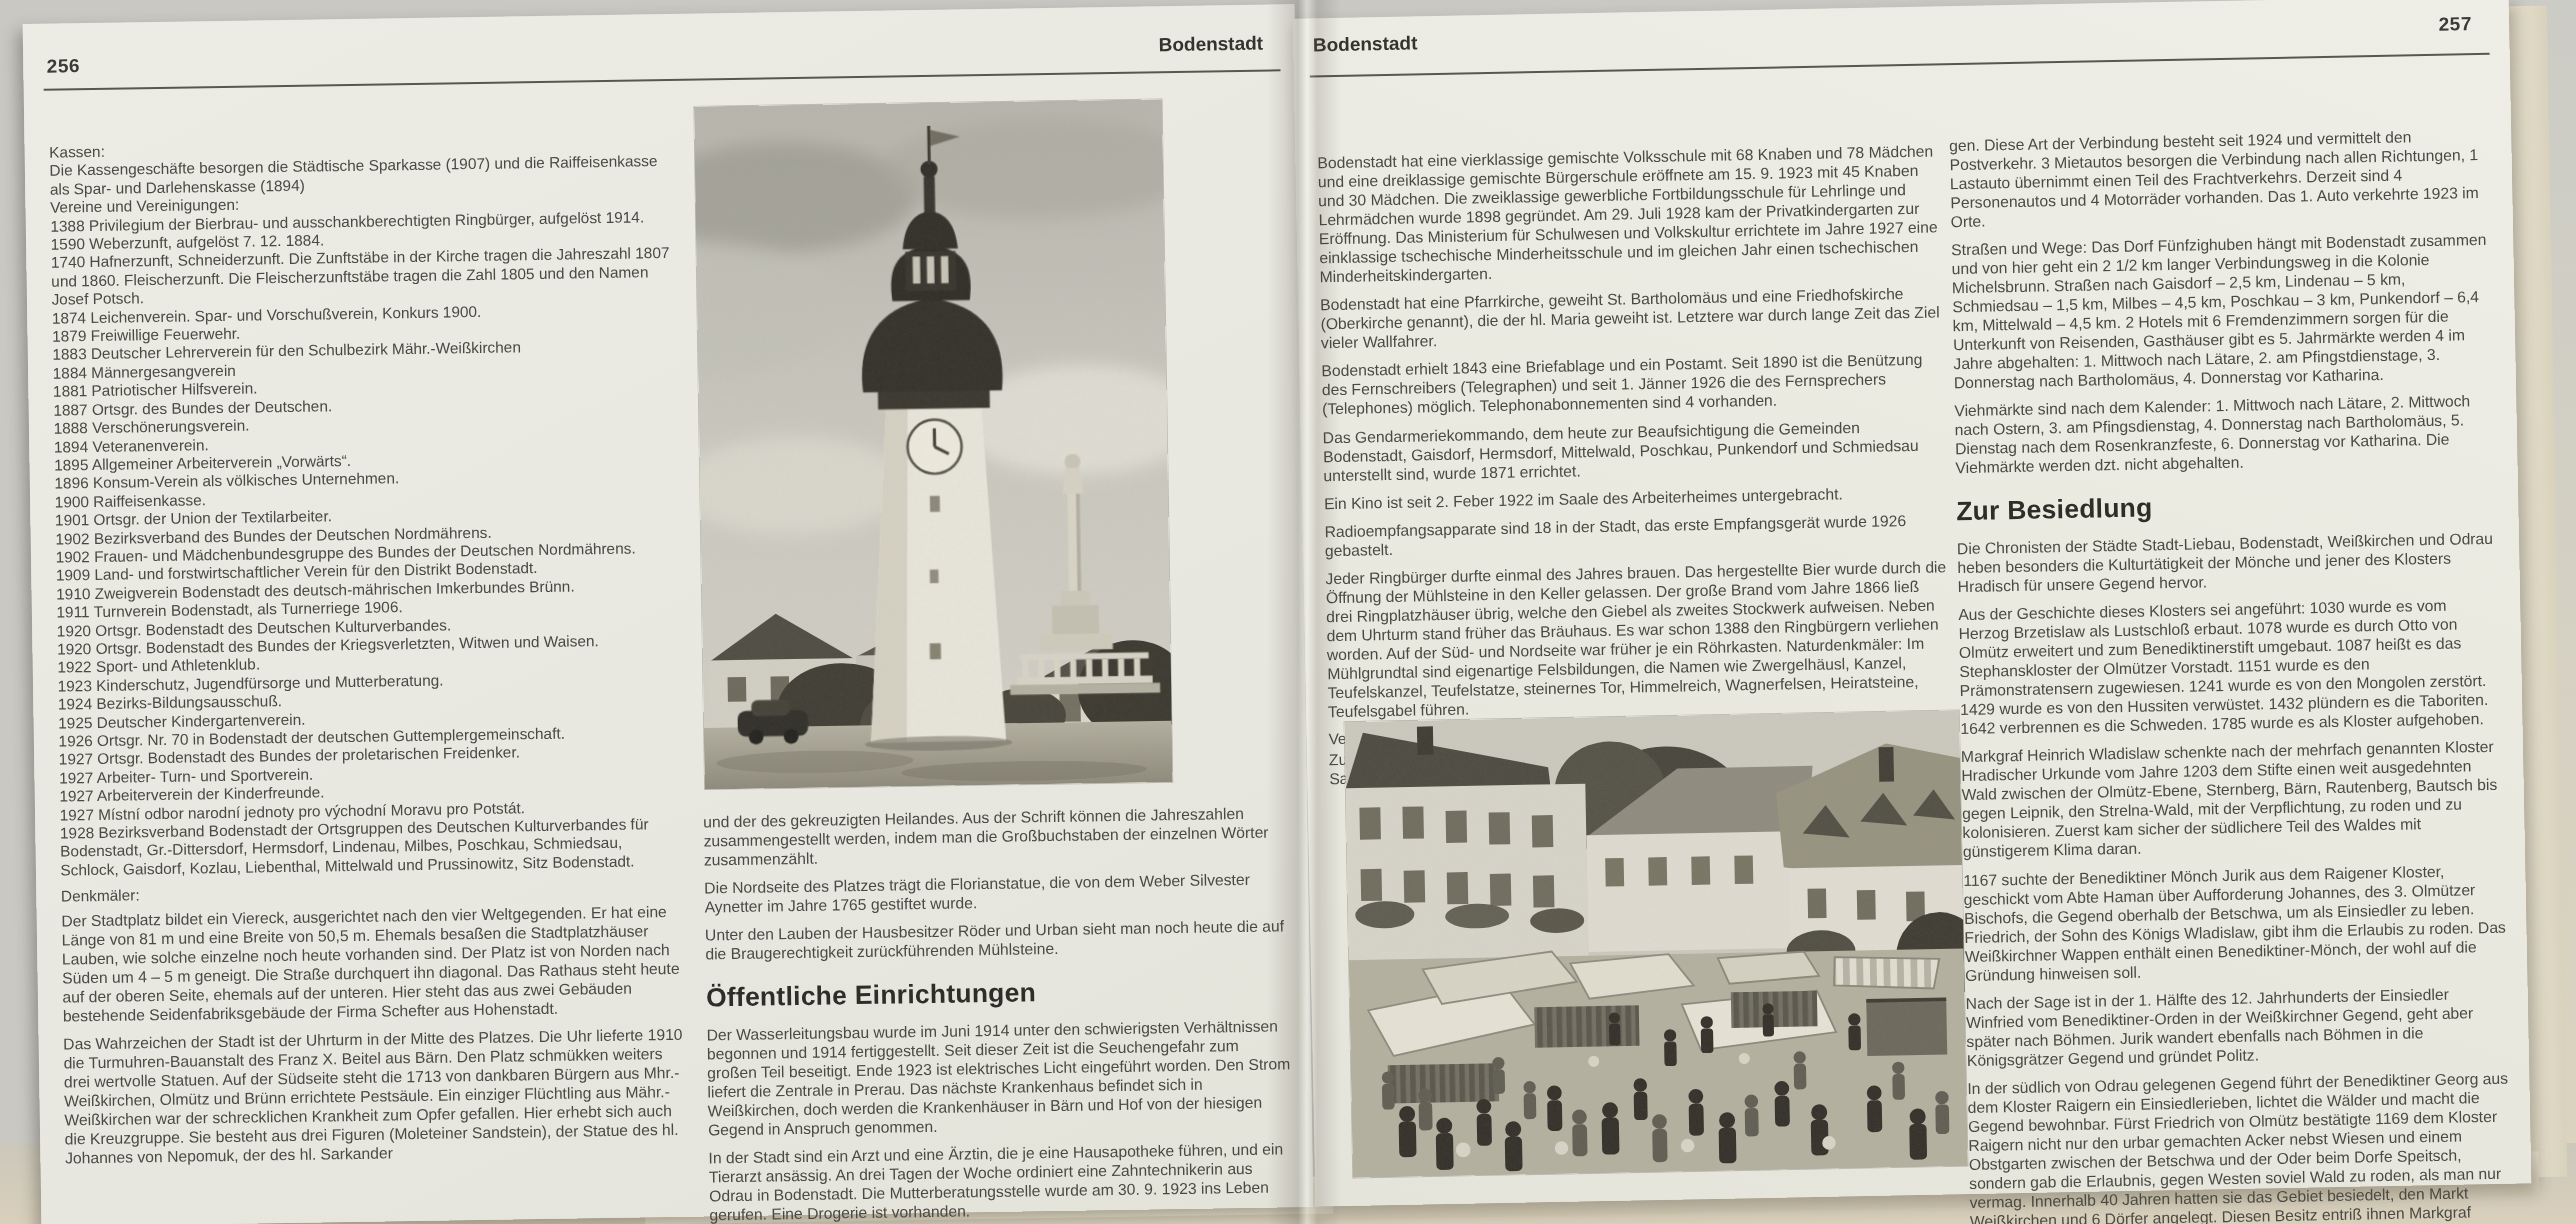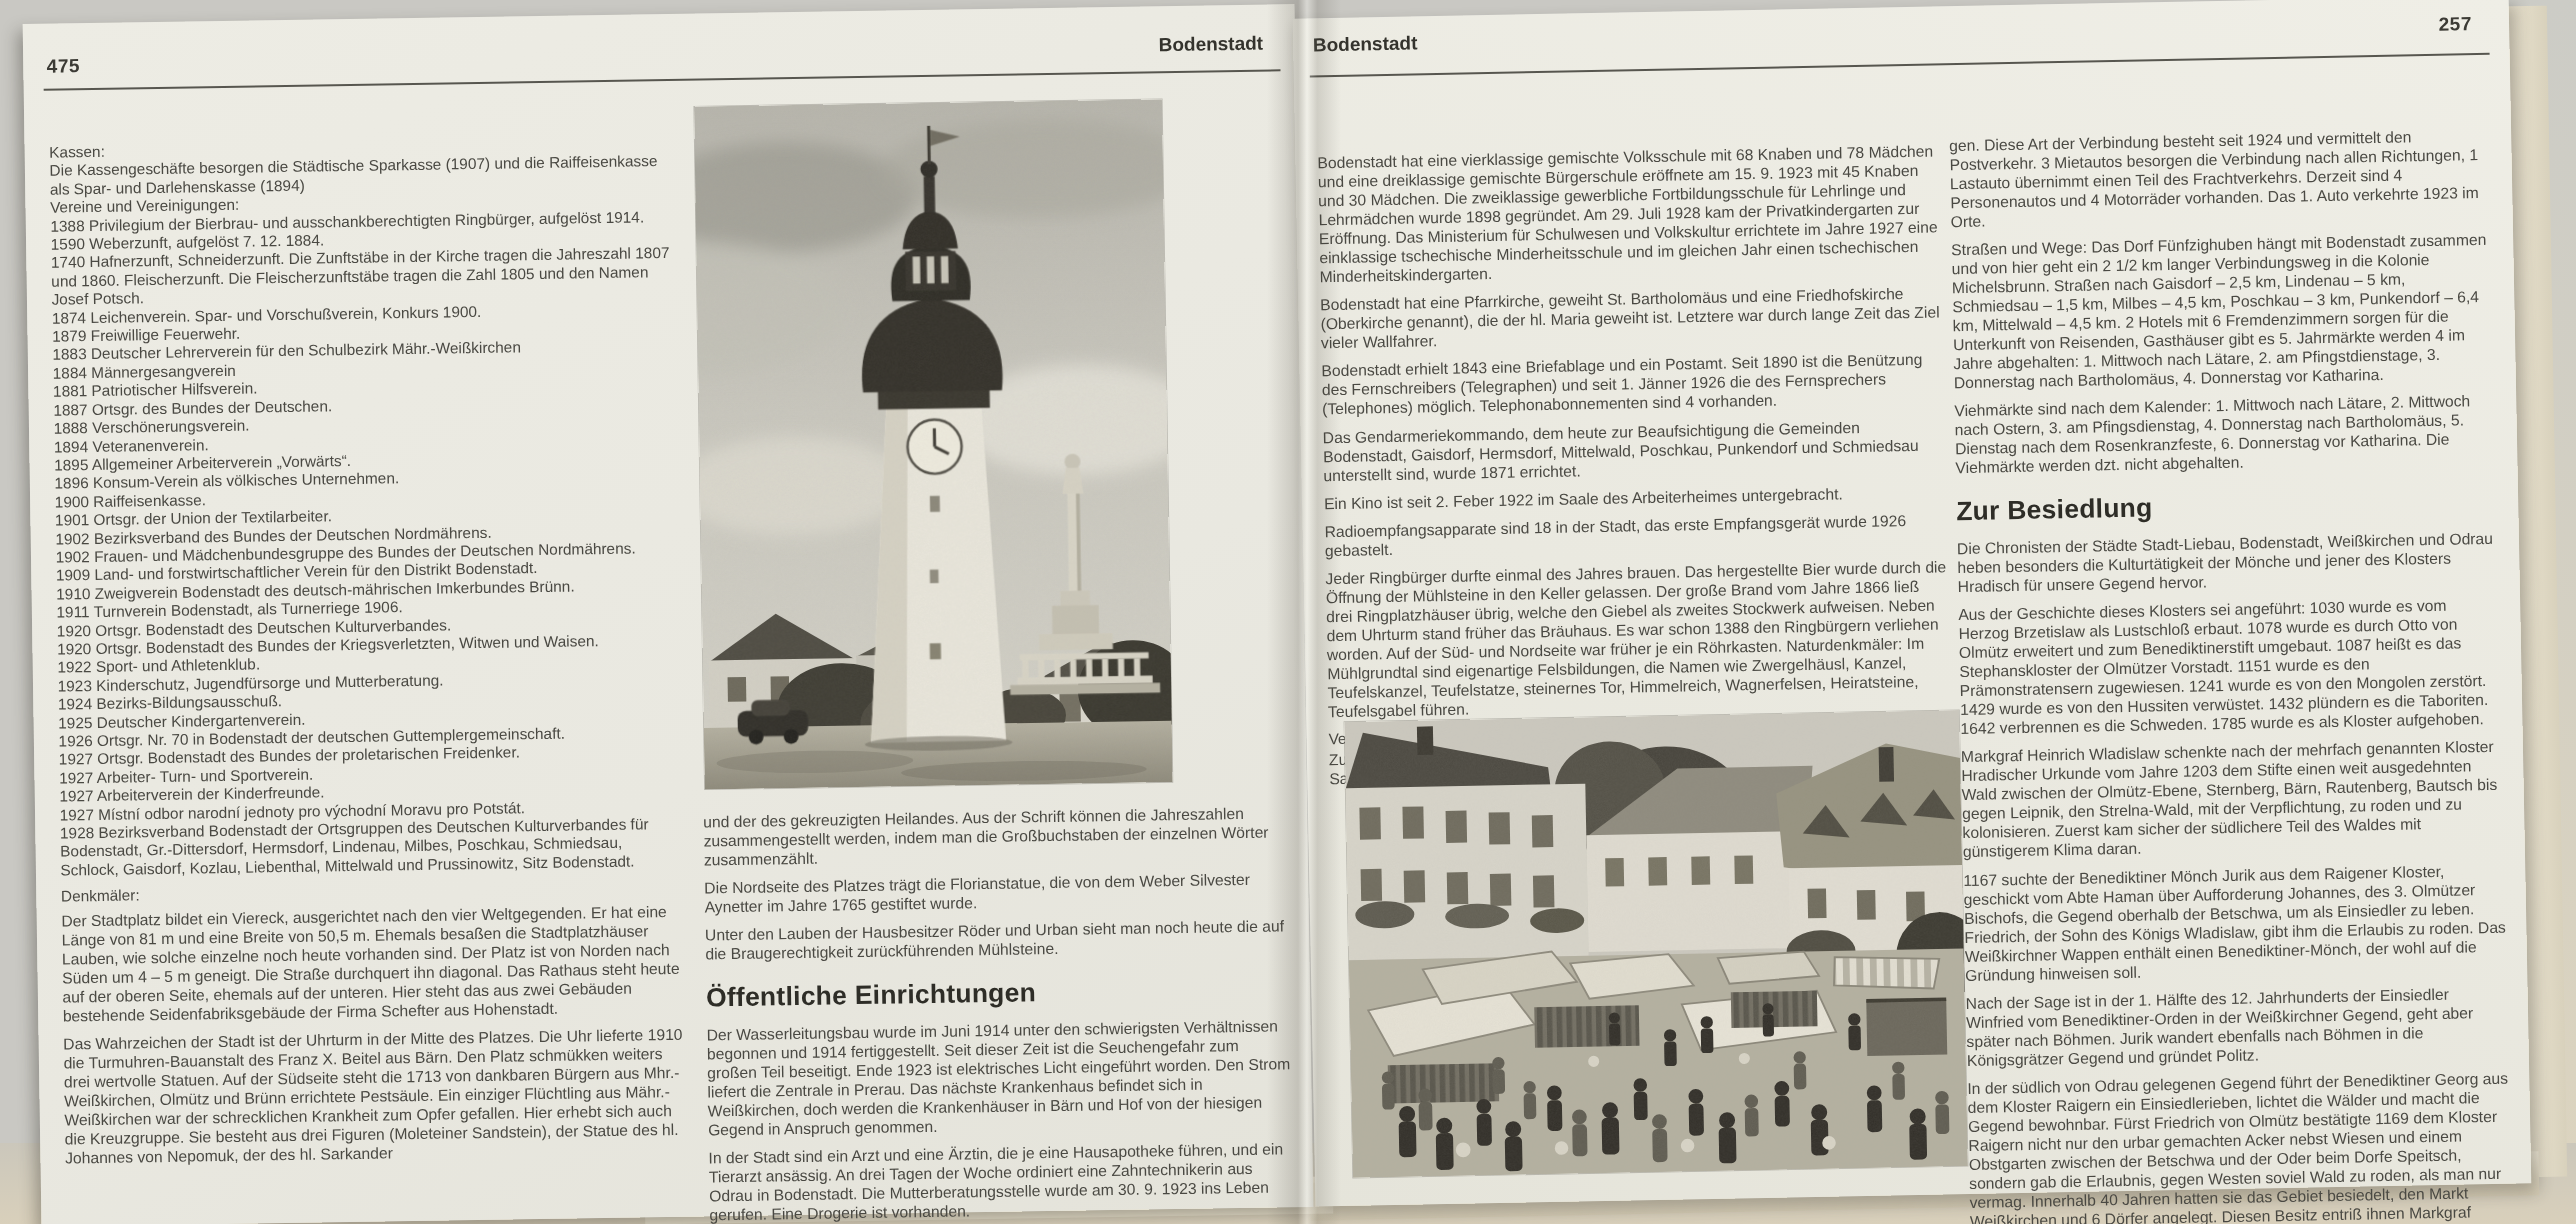--- a/index.html
+++ b/index.html
@@ -43,21 +43,21 @@
 <body>
 
 <div class="stage">
   <div class="bg-right"></div>
   <div class="bg-bottom"></div>
   <div class="stack stack-right"></div>
   <div class="stack stack-bottom-right"></div>
   <div class="stack stack-bottom-left"></div>
 
   <div class="page page-left">
-    <div class="pn" style="left:23.4px;top:32px;">475</div>
+    <div class="pn" style="left:23.4px;top:32px;">256</div>
     <div class="rh" style="right:32px;top:28px;">Bodenstadt</div>
     <div class="rule" style="left:19.7px;right:14.8px;top:65px;"></div>
 
     <div class="col" style="left:24.6px;top:120px;width:623px;">
       <div>
           <div class="line">Kassen:</div>
           <div class="line">Die Kassengeschäfte besorgen die Städtische Sparkasse (1907) und die Raiffeisenkasse als Spar- und Darlehenskasse (1894)</div>
           <div class="line">Vereine und Vereinigungen:</div>
           <div class="line">1388 Privilegium der Bierbrau- und ausschankberechtigten Ringbürger, aufgelöst 1914.</div>
           <div class="line">1590 Weberzunft, aufgelöst 7. 12. 1884.</div>

